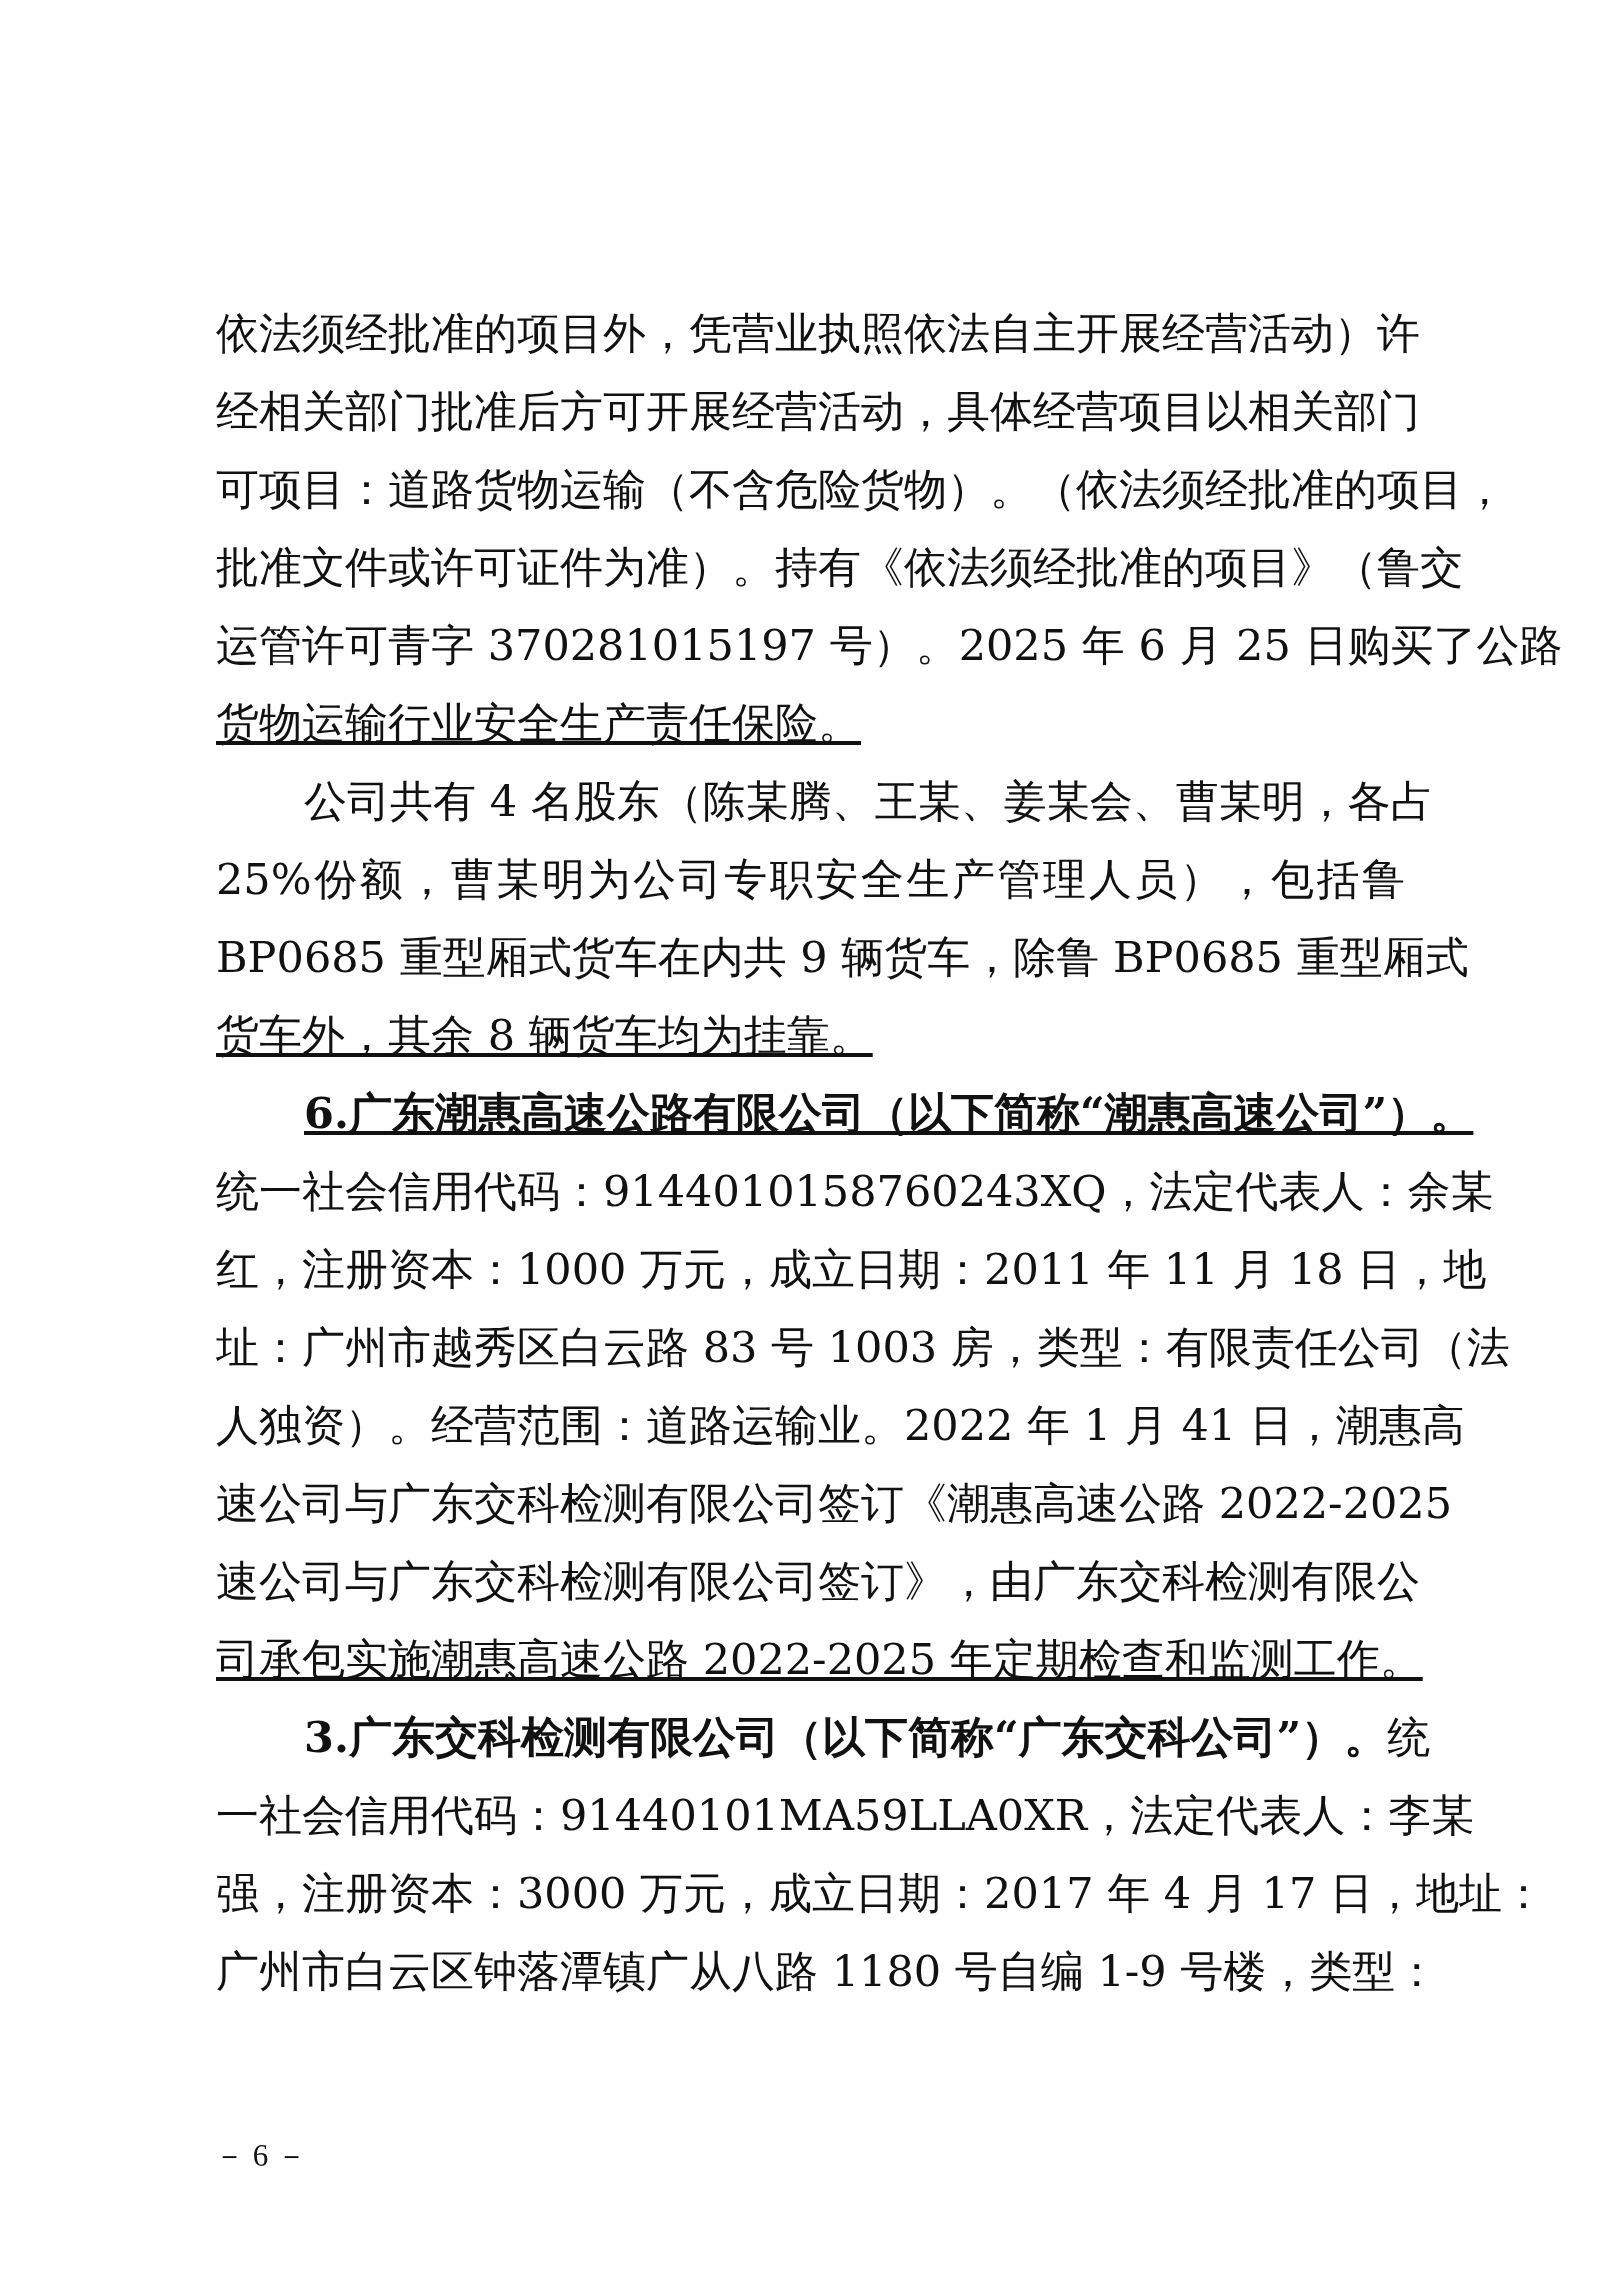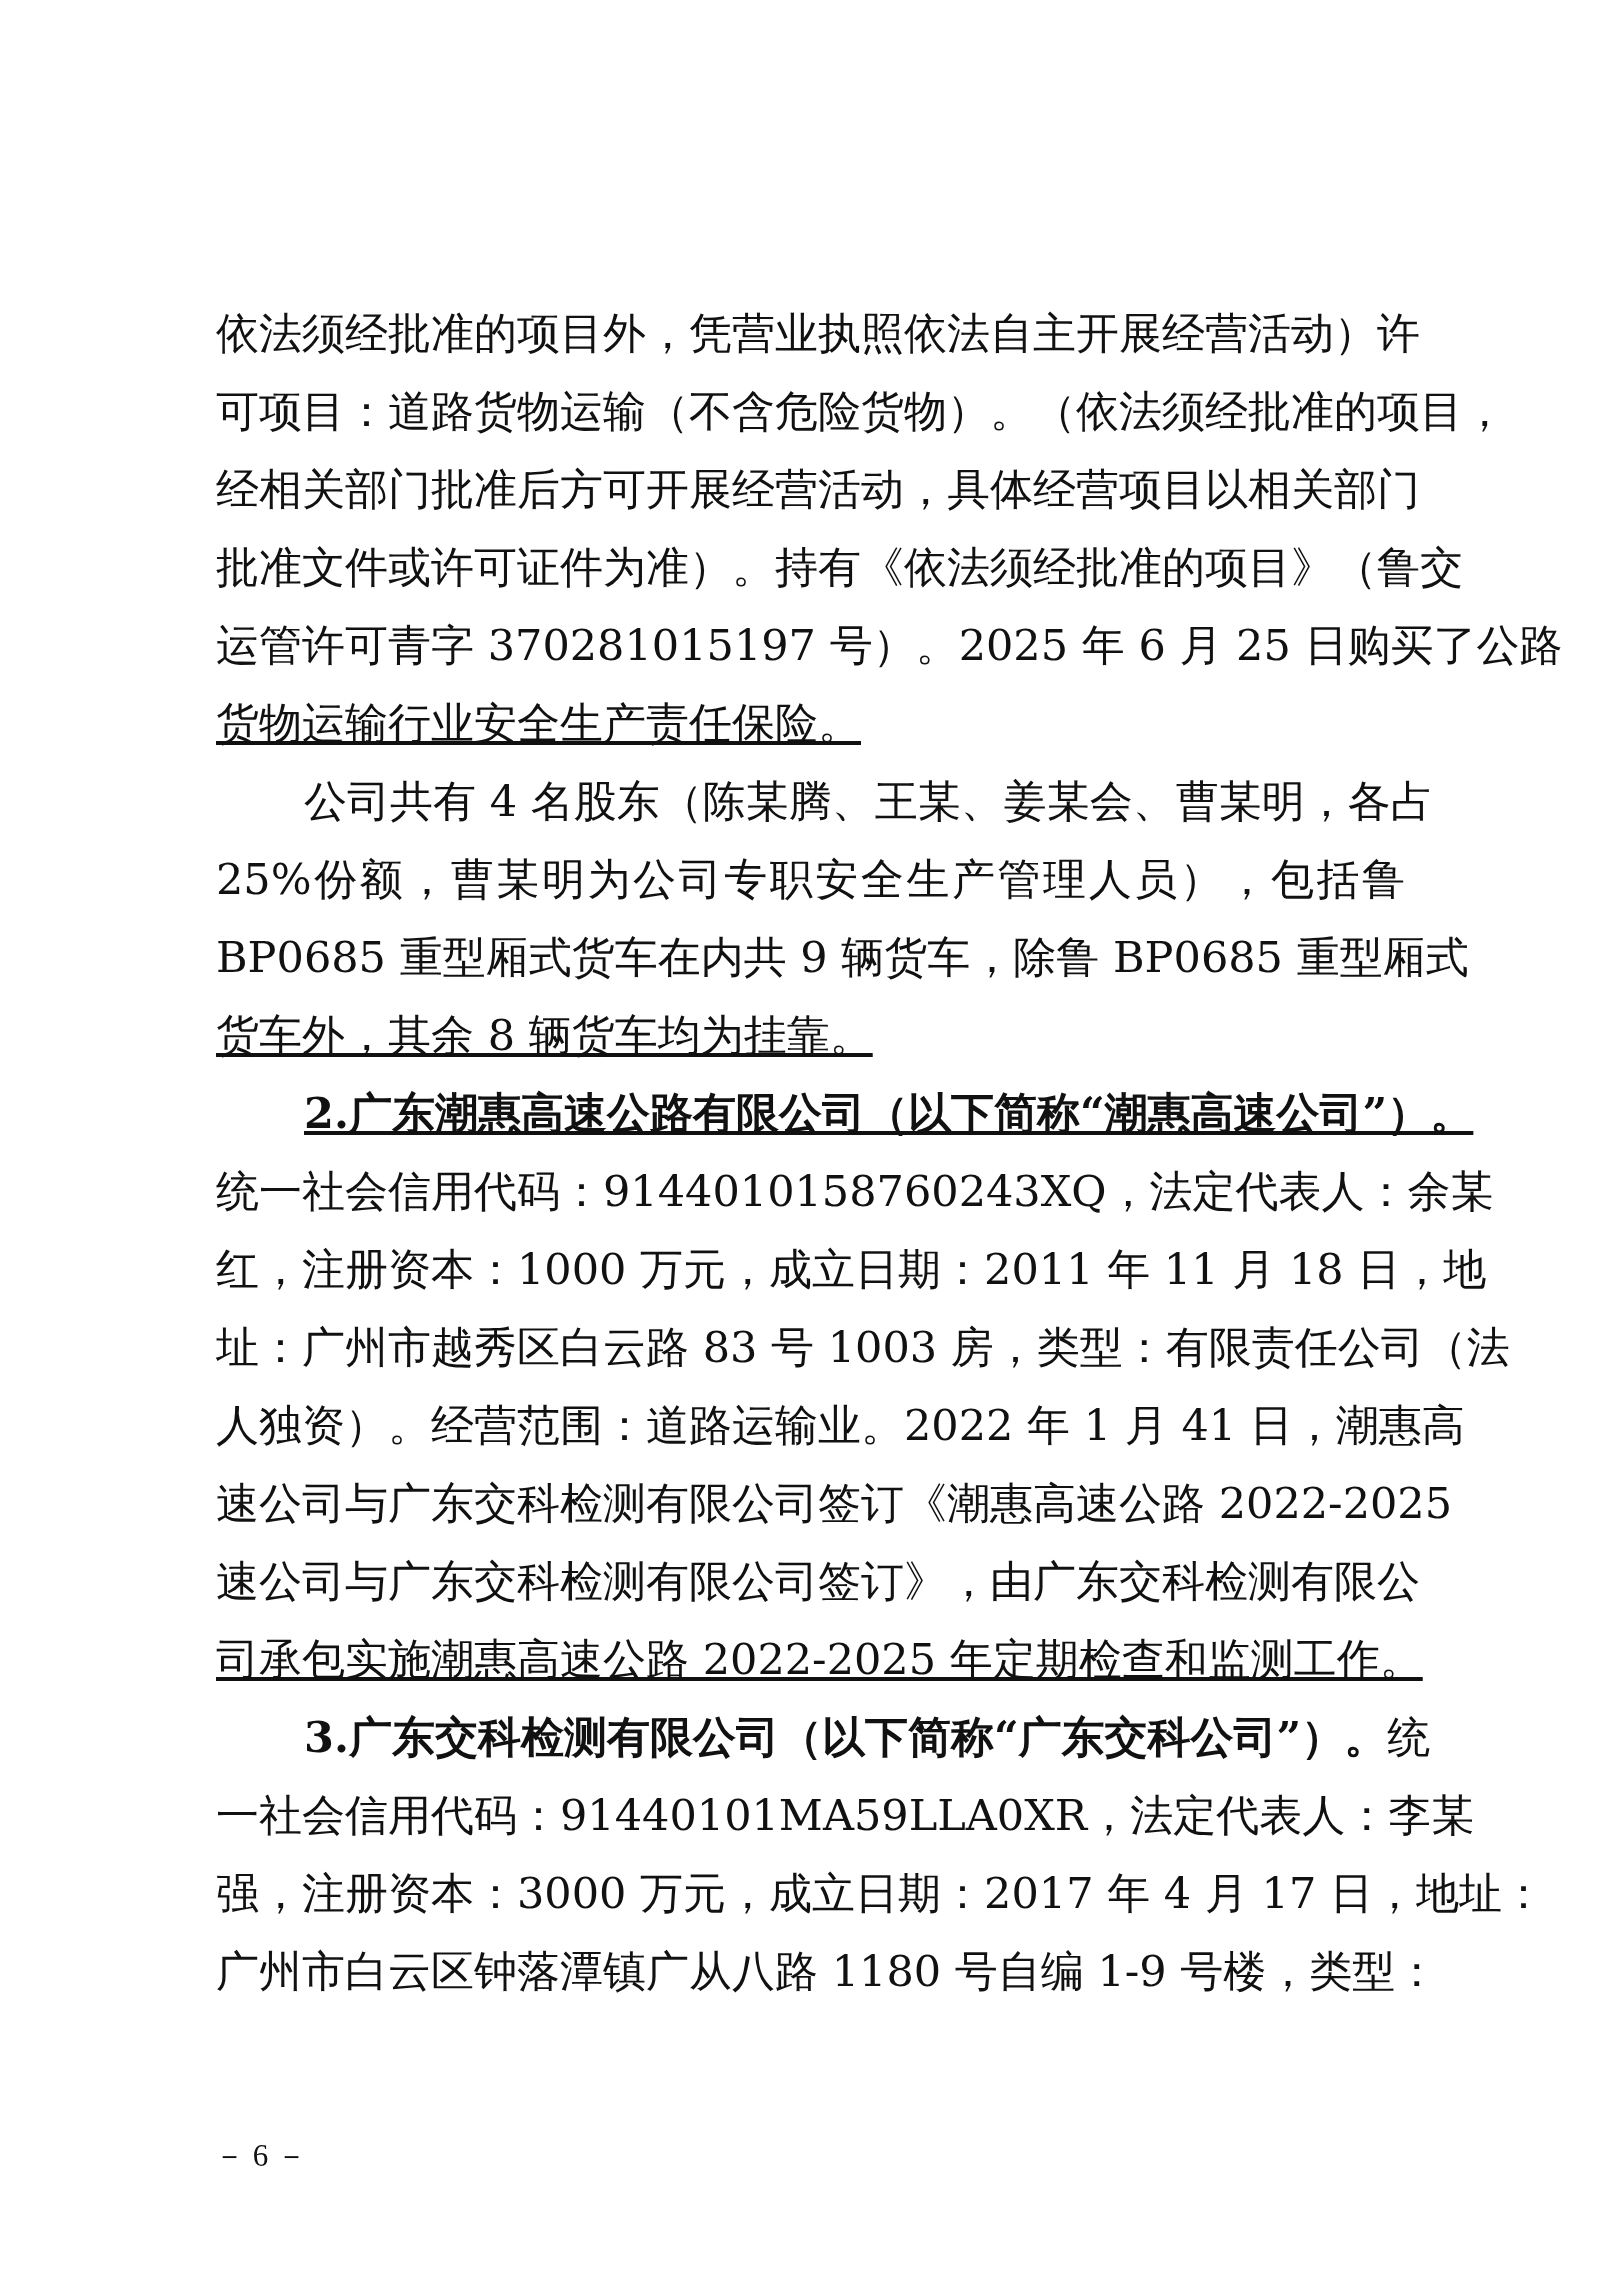--- a/index.html
+++ b/index.html
@@ -59,36 +59,36 @@
     }
   </style>
 </head>
 <body>
 
 <div class="page">
   <div class="body-text">
 
     <div>
       <span class="line">依法须经批准的项目外，凭营业执照依法自主开展经营活动）许</span>
+      <span class="line">经相关部门批准后方可开展经营活动，具体经营项目以相关部门</span>
       <span class="line">可项目：道路货物运输（不含危险货物）。（依法须经批准的项目，</span>
-      <span class="line">经相关部门批准后方可开展经营活动，具体经营项目以相关部门</span>
       <span class="line">批准文件或许可证件为准）。持有《依法须经批准的项目》（鲁交</span>
       <span class="line">运管许可青字 370281015197 号）。2025 年 6 月 25 日购买了公路</span>
       <span class="line last">货物运输行业安全生产责任保险。</span>
     </div>
 
     <div>
       <span class="line indent">公司共有 4 名股东（陈某腾、王某、姜某会、曹某明，各占</span>
       <span class="line">25%份额，曹某明为公司专职安全生产管理人员），包括鲁</span>
       <span class="line">BP0685 重型厢式货车在内共 9 辆货车，除鲁 BP0685 重型厢式</span>
       <span class="line last">货车外，其余 8 辆货车均为挂靠。</span>
     </div>
 
     <div>
-      <span class="line indent last bold">2.广东潮惠高速公路有限公司（以下简称“潮惠高速公司”）。</span>
+      <span class="line indent last bold">6.广东潮惠高速公路有限公司（以下简称“潮惠高速公司”）。</span>
       <span class="line">统一社会信用代码：9144010158760243XQ，法定代表人：余某</span>
       <span class="line">红，注册资本：1000 万元，成立日期：2011 年 11 月 18 日，地</span>
       <span class="line">址：广州市越秀区白云路 83 号 1003 房，类型：有限责任公司（法</span>
       <span class="line">人独资）。经营范围：道路运输业。2022 年 1 月 41 日，潮惠高</span>
       <span class="line">速公司与广东交科检测有限公司签订《潮惠高速公路 2022-2025</span>
       <span class="line">速公司与广东交科检测有限公司签订》，由广东交科检测有限公</span>
       <span class="line last">司承包实施潮惠高速公路 2022-2025 年定期检查和监测工作。</span>
     </div>
 
     <div>

